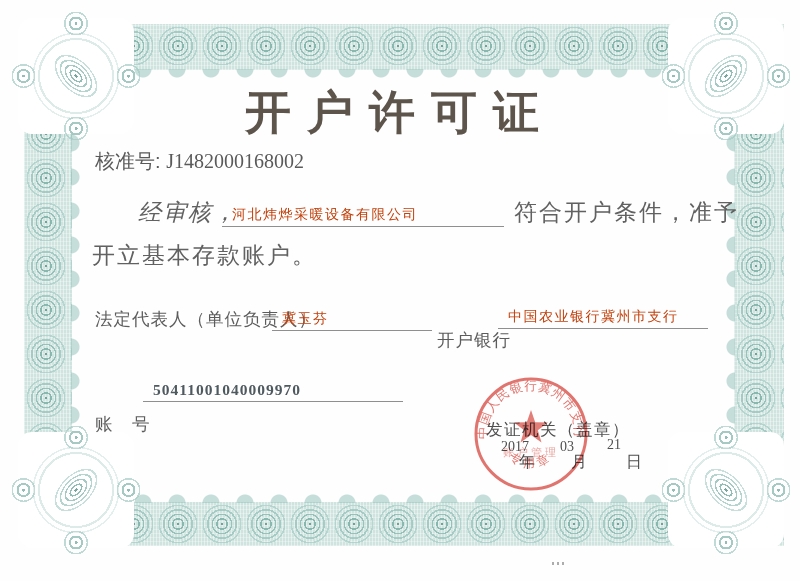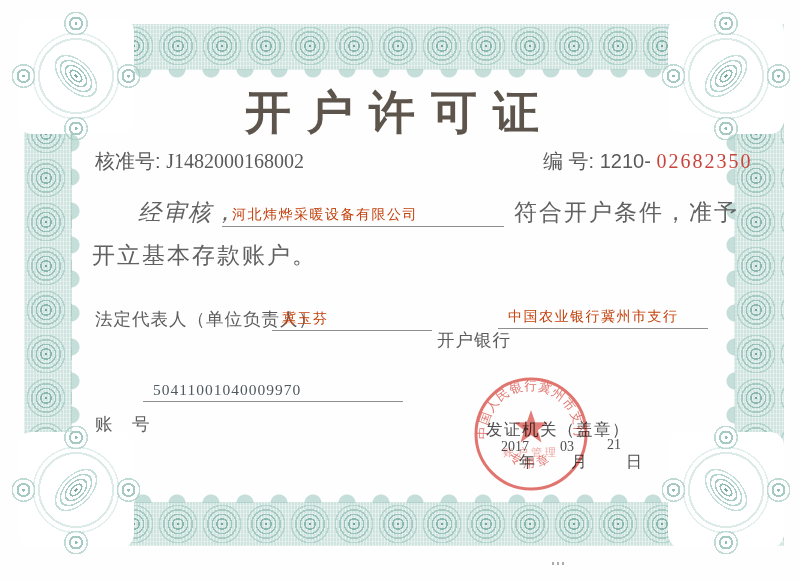--- a/index.html
+++ b/index.html
@@ -71,21 +71,21 @@
     font-family:"DejaVu Serif","Liberation Serif",serif;font-weight:bold;
     font-size:46px;letter-spacing:16px;padding-left:0;color:#5d554b;
   }
   .small-label{font-size:20px;color:#5a5a5a;}
   .num-serif{font-family:"Liberation Serif","DejaVu Serif",serif;}
   .serial-red{color:#c9443c;font-family:"Liberation Serif","DejaVu Serif",serif;letter-spacing:2px;}
   .big-text{font-size:23px;color:#616161;letter-spacing:2px;}
   .mid-text{font-size:17.5px;color:#5c5c5c;letter-spacing:1px;}
   .uline{position:absolute;border-bottom:1.5px solid #8f8f8f;}
   .uline-text{position:absolute;left:10px;bottom:2px;font-size:14px;color:#c2410c;letter-spacing:1.5px;}
-  .account-text{font-size:15.5px;color:#4f5a60;font-family:"Liberation Serif","DejaVu Serif",serif;letter-spacing:1px;}
+  .account-text{font-size:15.5px;color:#4f5a60;font-family:"Liberation Serif","DejaVu Serif",serif;letter-spacing:1px;font-weight:bold;}
   .issuer{font-size:16.5px;color:#4f4f4f;letter-spacing:1.5px;}
   .date-num{font-size:14px;color:#4f4f4f;font-family:"Liberation Serif","DejaVu Serif",serif;}
   .date-cn{font-size:16px;color:#4f4f4f;}
   .seal{position:absolute;left:471px;top:374px;width:120px;height:120px;mix-blend-mode:multiply;opacity:.92;}
   .artifact{left:552px;top:562px;width:14px;height:3px;
     background:repeating-linear-gradient(90deg,#8a8a8a 0 2px,transparent 2px 5px);opacity:.7;}
 </style>
 </head>
 <body>
 
@@ -102,25 +102,20 @@
     <div class="corner corner-br"></div>
   </div>
 
   <div class="abs title">开户许可证</div>
 
   <div class="abs small-label" style="left:95px;top:148px;">
     <span>核准号:</span>
     <span class="num-serif">J1482000168002</span>
   </div>
 
-  <div class="abs small-label" style="left:543px;top:148px;">
-    <span>编 号:</span>
-    <span>1210-</span>
-    <span class="serial-red">02682350</span>
-  </div>
 
   <div class="abs big-text" style="left:138px;top:197px;font-style:italic;">经审核，</div>
   <div class="uline" style="left:222px;top:198px;width:282px;height:28px;">
     <span class="uline-text">河北炜烨采暖设备有限公司</span>
   </div>
   <div class="abs big-text" style="left:514px;top:197px;">符合开户条件，准予</div>
 
   <div class="abs big-text" style="left:92px;top:240px;">开立基本存款账户。</div>
 
   <div class="abs mid-text" style="left:95px;top:307px;">法定代表人（单位负责人）</div>

